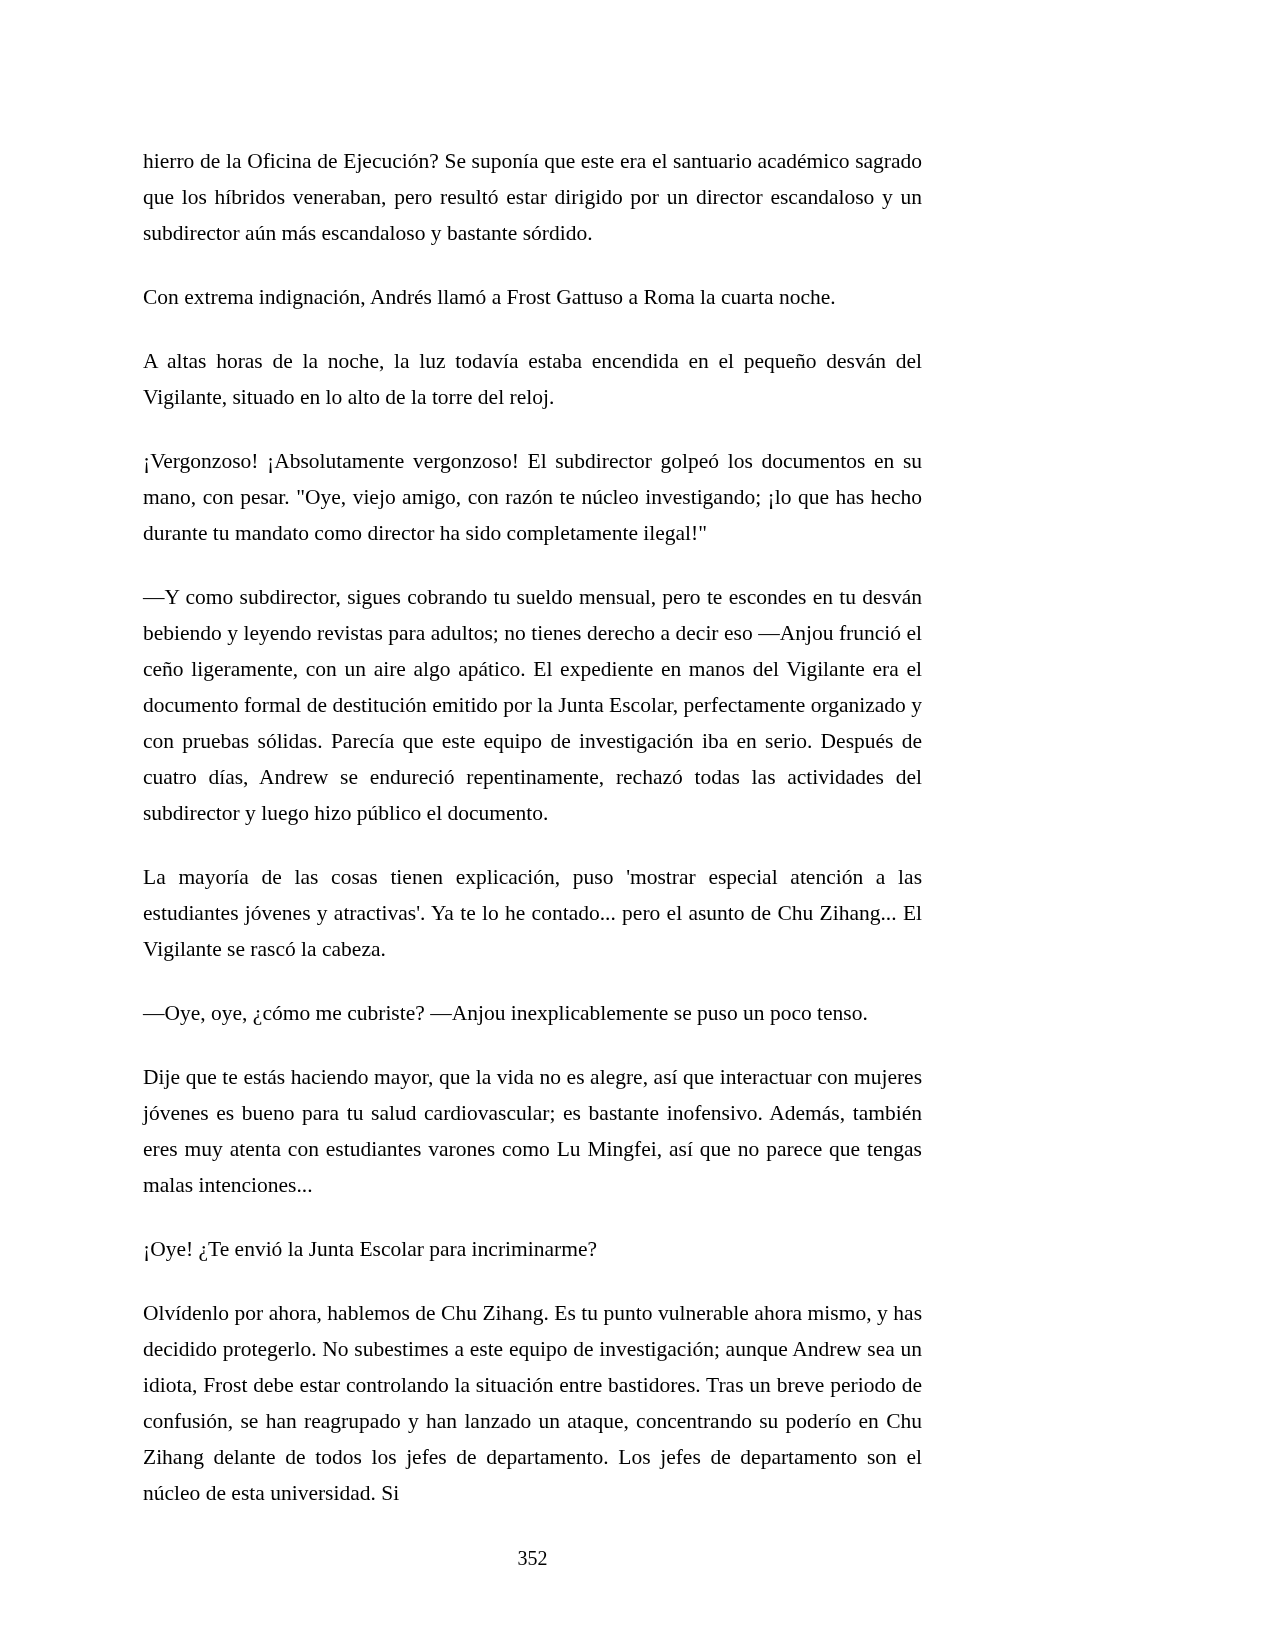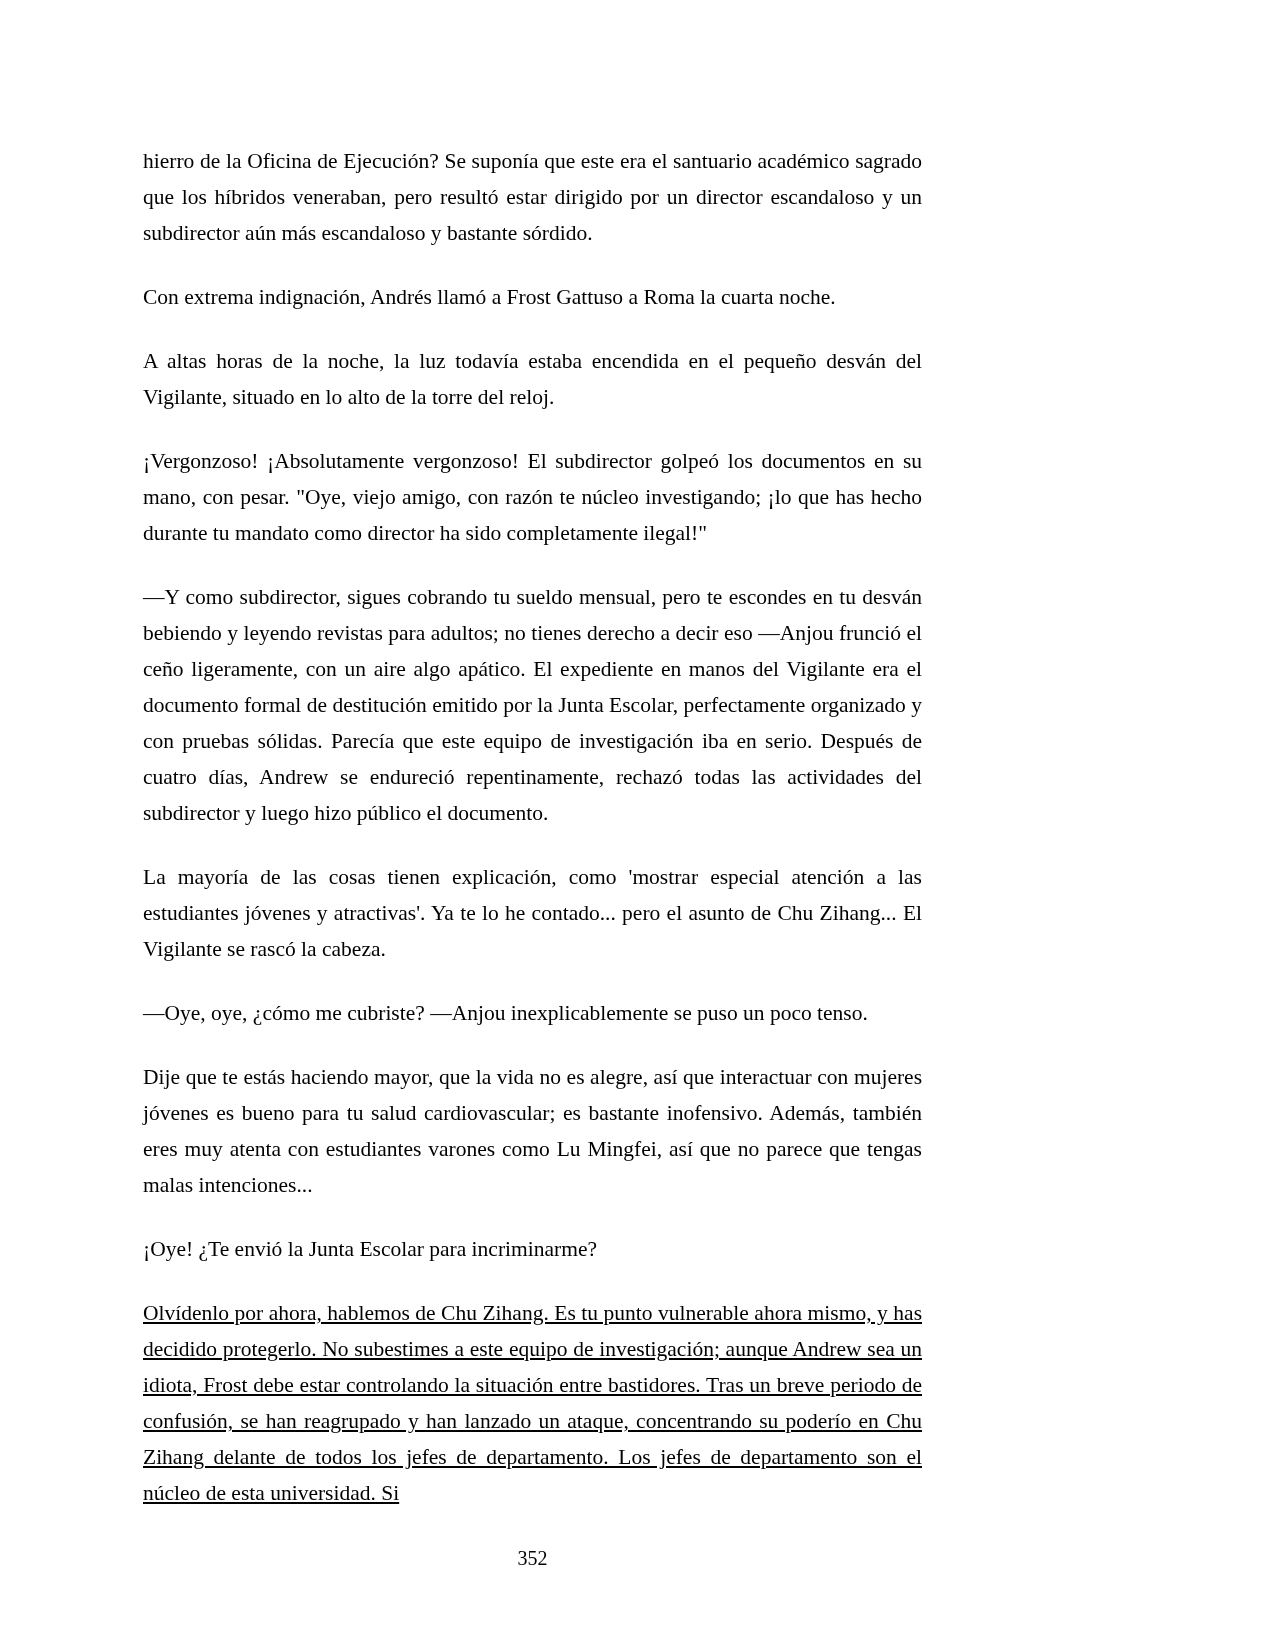--- a/index.html
+++ b/index.html
@@ -25,21 +25,20 @@
     font-size: 21.5px;
     line-height: 36px;
     text-align: justify;
     text-justify: inter-word;
   }
   .body-text p {
     margin: 0 0 28px 0;
   }
   .body-text p:last-child {
     margin-bottom: 12px;
-    text-decoration: underline;
   }
   .page-number {
     position: absolute;
     left: 0;
     right: 0;
     bottom: 80px;
     text-align: center;
     font-size: 20px;
     font-family: "Liberation Serif", serif;
   }
@@ -47,20 +46,20 @@
 </head>
 <body>
 
 <div class="page">
   <div class="body-text">
     <p>hierro de la Oficina de Ejecución? Se suponía que este era el santuario académico sagrado que los híbridos veneraban, pero resultó estar dirigido por un director escandaloso y un subdirector aún más escandaloso y bastante sórdido.</p>
     <p>Con extrema indignación, Andrés llamó a Frost Gattuso a Roma la cuarta noche.</p>
     <p>A altas horas de la noche, la luz todavía estaba encendida en el pequeño desván del Vigilante, situado en lo alto de la torre del reloj.</p>
     <p>¡Vergonzoso! ¡Absolutamente vergonzoso! El subdirector golpeó los documentos en su mano, con pesar. "Oye, viejo amigo, con razón te núcleo investigando; ¡lo que has hecho durante tu mandato como director ha sido completamente ilegal!"</p>
     <p>—Y como subdirector, sigues cobrando tu sueldo mensual, pero te escondes en tu desván bebiendo y leyendo revistas para adultos; no tienes derecho a decir eso —Anjou frunció el ceño ligeramente, con un aire algo apático. El expediente en manos del Vigilante era el documento formal de destitución emitido por la Junta Escolar, perfectamente organizado y con pruebas sólidas. Parecía que este equipo de investigación iba en serio. Después de cuatro días, Andrew se endureció repentinamente, rechazó todas las actividades del subdirector y luego hizo público el documento.</p>
-    <p>La mayoría de las cosas tienen explicación, como 'mostrar especial atención a las estudiantes jóvenes y atractivas'. Ya te lo he contado... pero el asunto de Chu Zihang... El Vigilante se rascó la cabeza.</p>
+    <p>La mayoría de las cosas tienen explicación, puso 'mostrar especial atención a las estudiantes jóvenes y atractivas'. Ya te lo he contado... pero el asunto de Chu Zihang... El Vigilante se rascó la cabeza.</p>
     <p>—Oye, oye, ¿cómo me cubriste? —Anjou inexplicablemente se puso un poco tenso.</p>
     <p>Dije que te estás haciendo mayor, que la vida no es alegre, así que interactuar con mujeres jóvenes es bueno para tu salud cardiovascular; es bastante inofensivo. Además, también eres muy atenta con estudiantes varones como Lu Mingfei, así que no parece que tengas malas intenciones...</p>
     <p>¡Oye! ¿Te envió la Junta Escolar para incriminarme?</p>
     <p>Olvídenlo por ahora, hablemos de Chu Zihang. Es tu punto vulnerable ahora mismo, y has decidido protegerlo. No subestimes a este equipo de investigación; aunque Andrew sea un idiota, Frost debe estar controlando la situación entre bastidores. Tras un breve periodo de confusión, se han reagrupado y han lanzado un ataque, concentrando su poderío en Chu Zihang delante de todos los jefes de departamento. Los jefes de departamento son el núcleo de esta universidad. Si</p>
   </div>
   <div class="page-number">352</div>
 </div>
 
 </body></html>

